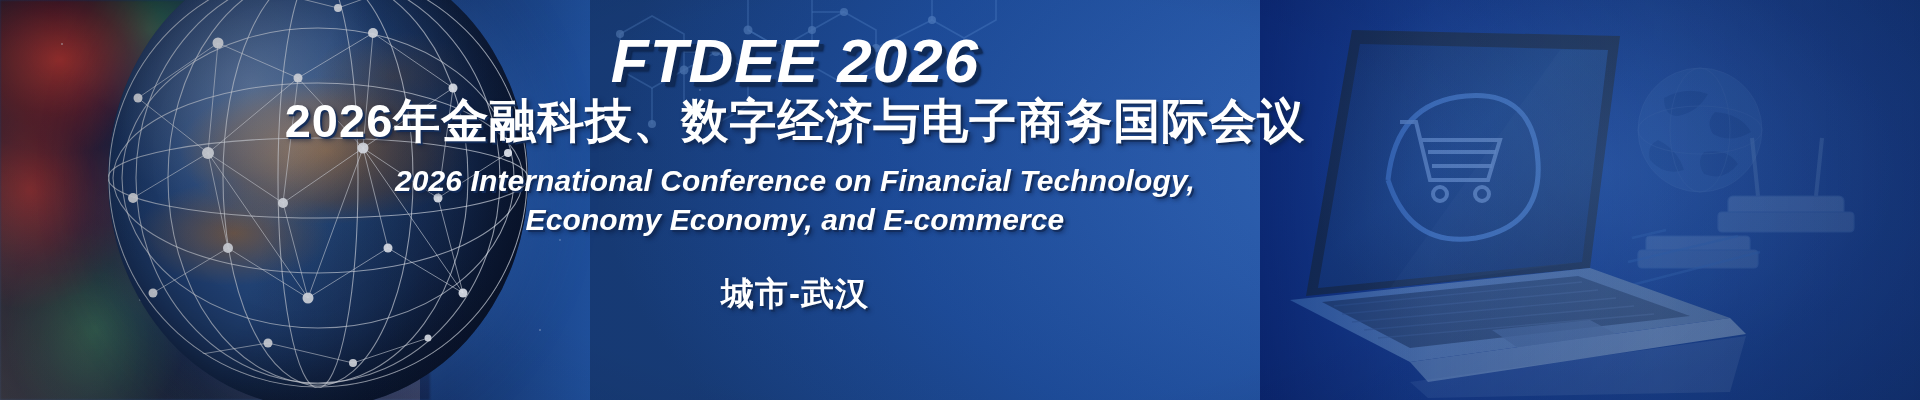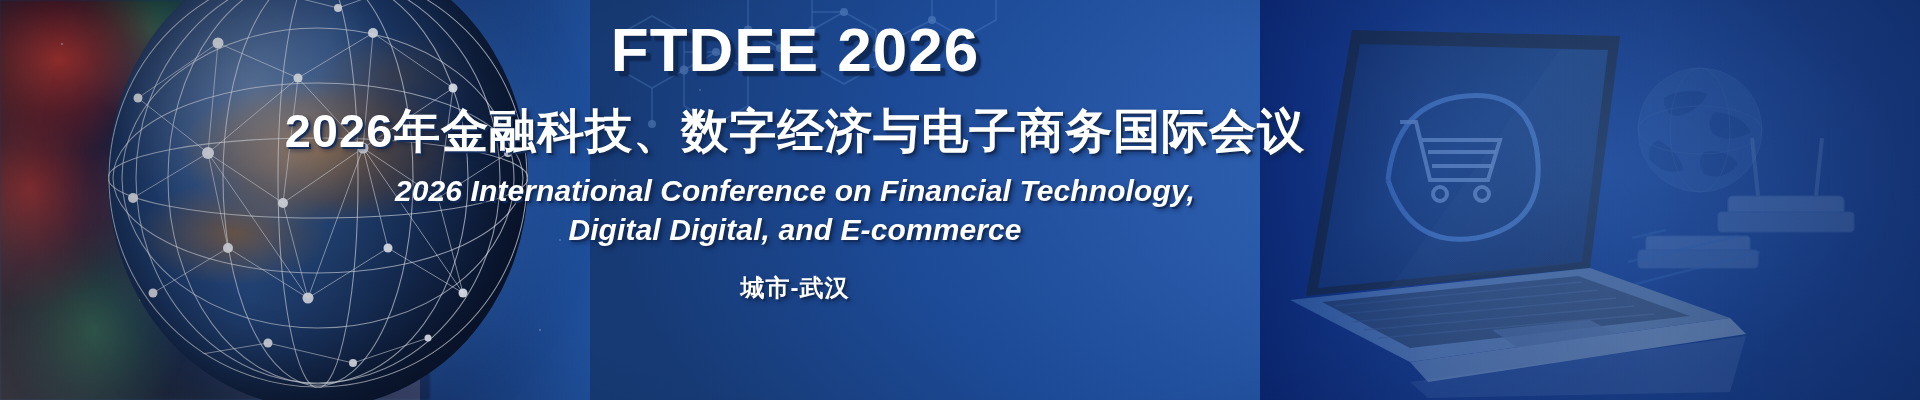--- a/index.html
+++ b/index.html
@@ -127,32 +127,33 @@
     width: 1090px; height: 400px;
     display: flex;
     flex-direction: column;
     align-items: center;
     justify-content: flex-start;
     text-align: center;
     color: #fff;
   }
 
   .acronym {
-    margin-top: 17px;
+    margin-top: 28px;
     font-size: 62px;
     font-weight: bold;
+    font-style: italic;
     letter-spacing: 1px;
     line-height: 1.05;
     text-shadow:
       4px 4px 0 rgba(16,42,86,.95),
       5px 5px 2px rgba(10,28,62,.75);
   }
 
   .cn-title {
-    margin-top: 21px;
+    margin-top: 0;
     font-size: 47px;
     font-weight: bold;
     letter-spacing: 1px;
     line-height: 1.18;
     text-shadow:
       2px 2px 0 rgba(18,44,90,.92),
       3px 3px 5px rgba(8,22,52,.60);
   }
 
   .en-title {
@@ -162,22 +163,22 @@
     font-weight: 700;
     line-height: 1.33;
     letter-spacing: .1px;
     text-shadow:
       2px 2px 0 rgba(18,44,90,.85),
       3px 3px 4px rgba(8,22,52,.55);
   }
   .en-title .en-line { display: block; }
 
   .city {
-    margin-top: 22px;
-    font-size: 24px;
+    margin-top: 32px;
+    font-size: 33px;
     font-weight: bold;
     letter-spacing: 1px;
     text-shadow:
       2px 2px 0 rgba(18,44,90,.88),
       3px 3px 4px rgba(8,22,52,.55);
   }
 </style>
 </head>
 <body>
 
@@ -371,19 +372,19 @@
   <div class="layer wash"></div>
   <div class="layer vignette"></div>
 
   <div class="text-block">
     <div class="acronym">FTDEE 2026</div>
 
     <div class="cn-title">2026年金融科技、数字经济与电子商务国际会议</div>
 
     <div class="en-title">
       <span class="en-line">2026 International Conference on Financial Technology,</span>
-      <span class="en-line">Digital Digital, and E-commerce</span>
+      <span class="en-line">Economy Economy, and E-commerce</span>
     </div>
 
     <div class="city">城市-武汉</div>
   </div>
 
 </div>
 
 </body></html>

